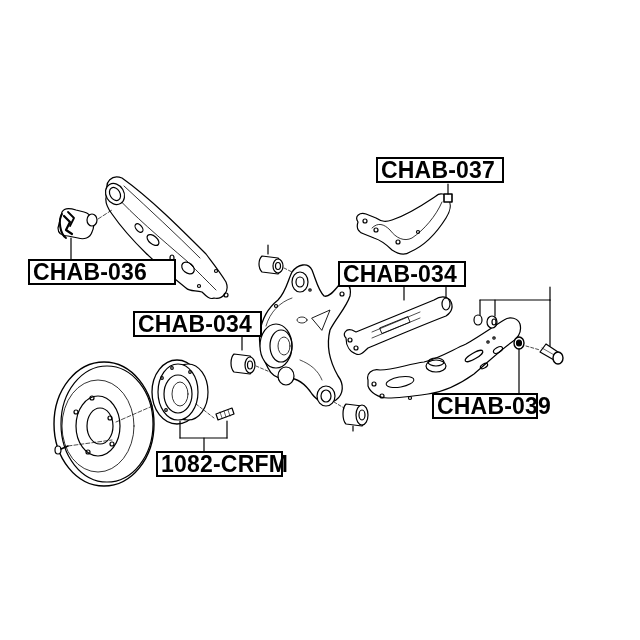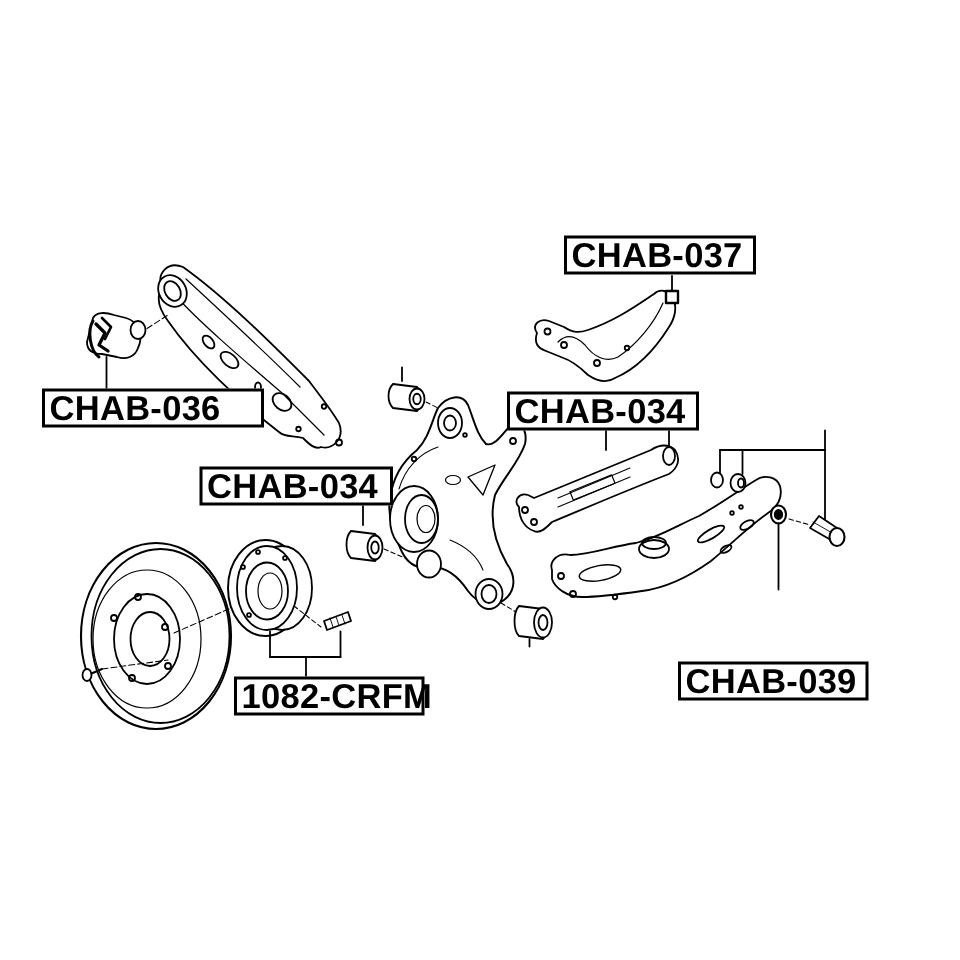--- a/index.html
+++ b/index.html
@@ -200,16 +200,16 @@
 
     <g>
       <line x1="404" y1="287" x2="404" y2="300"></line>
     </g>
   </svg>
 
   <div class="part-label" style="left:376px; top:157px; width:128px;">CHAB-037</div>
   <div class="part-label" style="left:4px; top:259px; width:148px;margin-left:24px;">CHAB-036</div>
   <div class="part-label" style="left:338px; top:261px; width:128px;">CHAB-034</div>
   <div class="part-label" style="left:133px; top:311px; width:129px;">CHAB-034</div>
-  <div class="part-label" style="left:452px; top:393px; width:127px;margin-top:48px;">CHAB-039</div>
+  <div class="part-label" style="left:432px; top:393px; width:106px;">CHAB-039</div>
   <div class="part-label" style="left:156px; top:451px; width:127px;">1082-CRFM</div>
 
 </div>
 
 </body></html>

